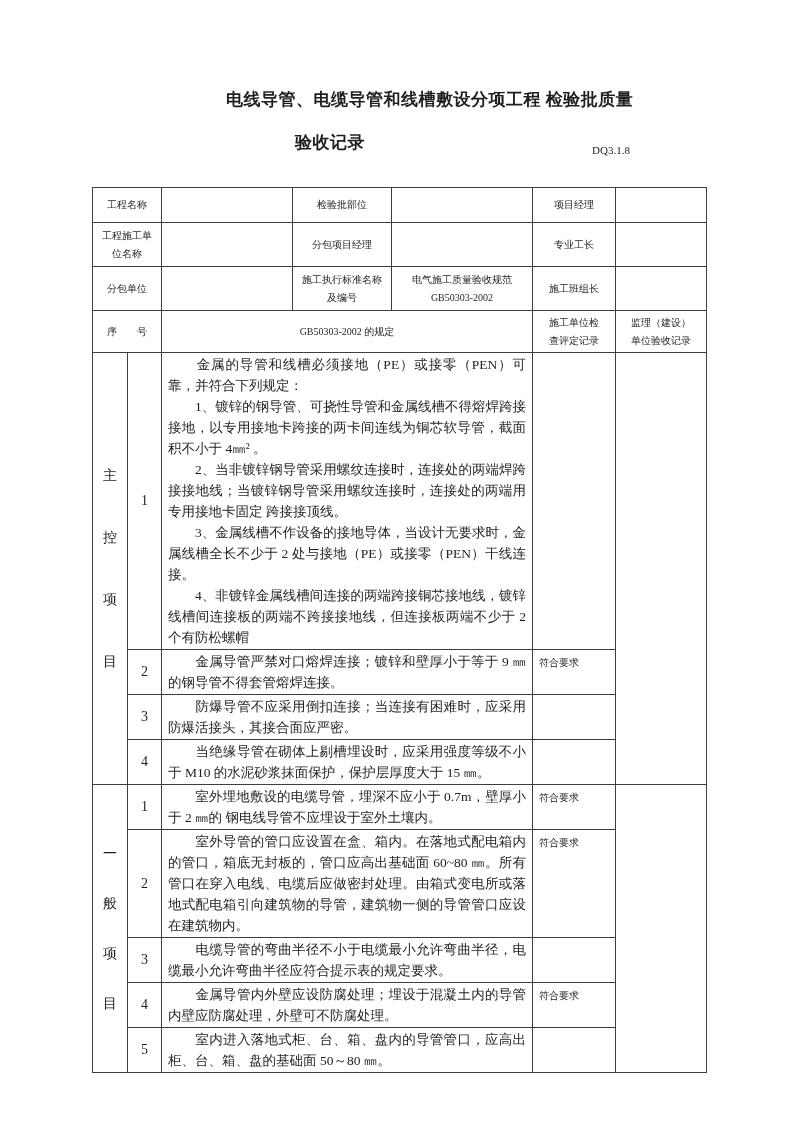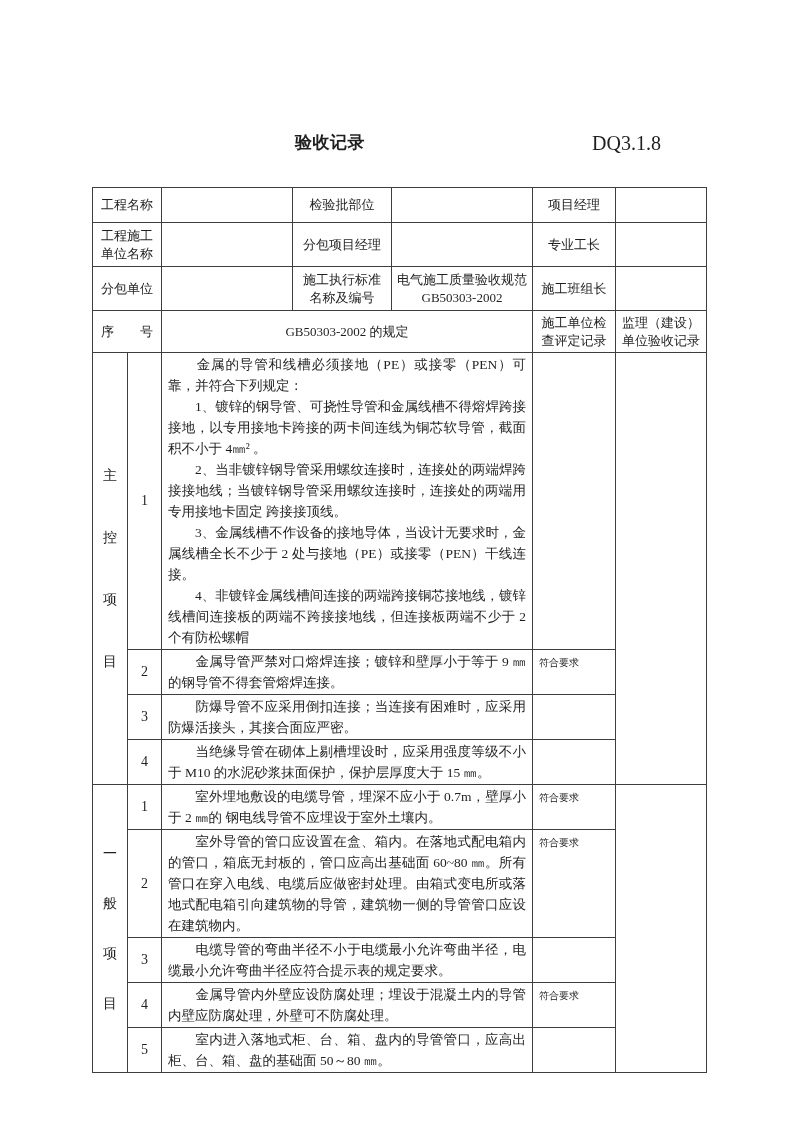--- a/index.html
+++ b/index.html
@@ -14,37 +14,37 @@
   }
   .title-line1 {
     position:absolute; left:226px; top:88px;
     font-size:17px; font-weight:bold; letter-spacing:0.5px;
   }
   .title-line2 {
     position:absolute; left:295px; top:131px;
     font-size:17px; font-weight:bold; letter-spacing:0.5px;
   }
   .doc-code {
-    position:absolute; left:592px; top:132px;
-    font-size:20px;
+    position:absolute; left:592px; top:144px;
+    font-size:11px;
   }
   table.form {
     position:absolute; left:92px; top:187px;
     width:614px;
     border-collapse:collapse;
     table-layout:fixed;
   }
   table.form td {
     border:1px solid #3e3e3e;
     padding:0;
     overflow:hidden;
   }
   .lbl {
     text-align:center; vertical-align:middle;
-    font-size:13px; line-height:18px;
+    font-size:10px; line-height:18px;
     padding:2px 5px !important;
   }
   .pre { white-space:pre-line; }
   .val { vertical-align:middle; }
   .num {
     text-align:center; vertical-align:middle;
     font-size:14px;
   }
   .content {
     vertical-align:top;
@@ -75,20 +75,21 @@
   tr.h39  { height:39px; }
   tr.h86  { height:86px; }
   tr.h40  { height:40px; }
   tr.h41  { height:41px; }
 </style>
 </head>
 <body>
 
 <div class="page">
 
+  <div class="title-line1">电线导管、电缆导管和线槽敷设分项工程 检验批质量</div>
   <div class="title-line2">验收记录</div>
   <div class="doc-code">DQ3.1.8</div>
 
   <table class="form">
     <colgroup>
       <col style="width:35px">
         <col style="width:34px">
         <col style="width:131px">
       <col style="width:99px">
         <col style="width:141px">

